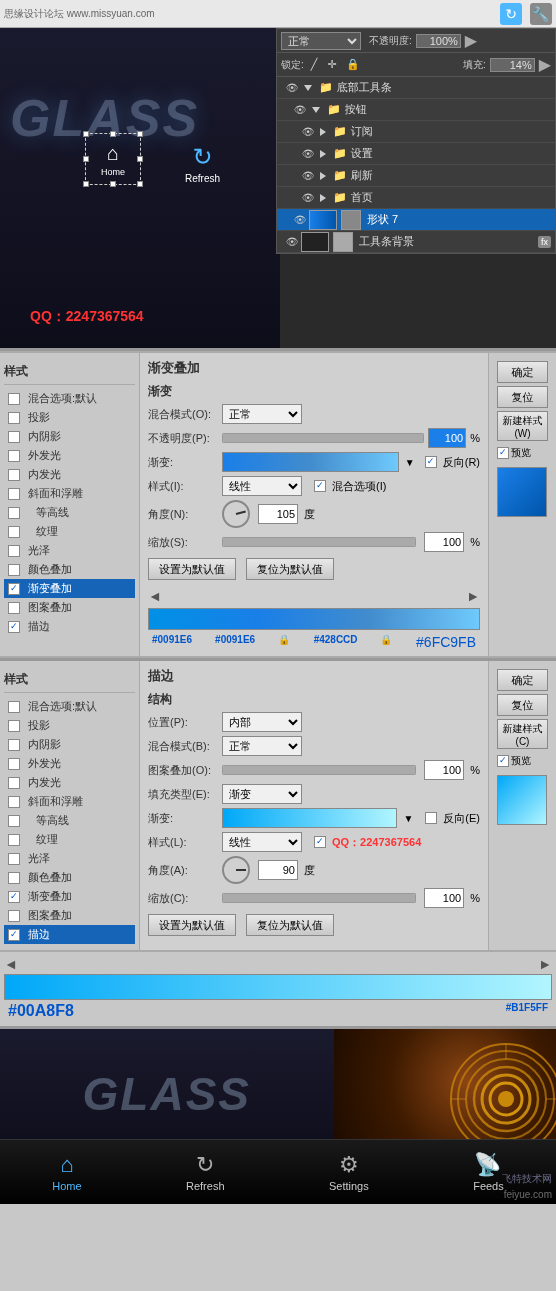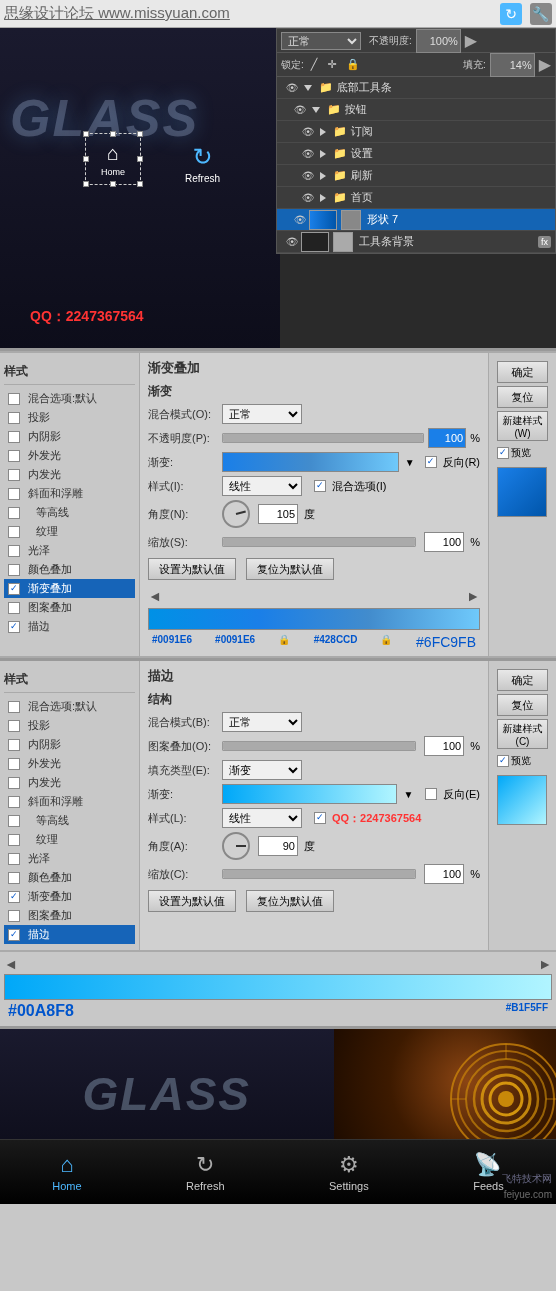--- a/index.html
+++ b/index.html
@@ -63,21 +63,21 @@
       color: #ddd;
       font-size: 11px;
       height: 18px;
       padding: 0 2px;
     }
     .ps-input-small {
       background: #666;
       border: 1px solid #888;
       color: #ddd;
       font-size: 11px;
-      height: 24px;
+      height: 14px;
       width: 45px;
       text-align: right;
       padding: 0 2px;
     }
     .ps-layer-tree {
       background: #3c3c3c;
     }
     .ps-layer-row {
       display: flex;
       align-items: center;
@@ -496,21 +496,21 @@
     }
 
     .indent1 { padding-left: 8px; }
     .indent2 { padding-left: 16px; }
     .indent3 { padding-left: 24px; }
   </style>
 </head>
 <body>
 
 <div class="top-bar">
-  <span style="font-size:15px;color:#666;margin-right:auto;text-decoration:underline;">思缘设计论坛 www.missyuan.com</span>
+  <span style="font-size:10px;color:#666;margin-right:auto;">思缘设计论坛 www.missyuan.com</span>
   <div class="top-bar-icon">↻</div>
   <div class="top-bar-icon2">🔧</div>
 </div>
 
 <div class="top-section">
   <div class="top-section glass-bg" style="position:absolute;left:0;top:0;width:280px;height:320px;background:linear-gradient(to bottom,#1a1a2e,#0d0d1a);"></div>
 
   <div class="glass-text" style="position:absolute;left:10px;top:60px;font-size:52px;font-weight:900;color:rgba(200,220,255,0.25);letter-spacing:2px;font-style:italic;">GLASS</div>
 
   <div style="position:absolute;left:85px;top:105px;">
@@ -821,20 +821,26 @@
       <span class="style-checkbox checked-blue"></span>
       <span>描边</span>
     </div>
   </div>
 
   <div style="flex:1;background:#d0d0d0;padding:6px 8px;">
     <div class="panel-title">描边</div>
     <div class="panel-subtitle">结构</div>
 
     <div class="form-row">
+      <span class="form-label">位置(P):</span>
+      <select class="form-select" style="width:60px;">
+        <option>内部</option>
+      </select>
+    </div>
+    <div class="form-row">
       <span class="form-label">混合模式(B):</span>
       <select class="form-select">
         <option>正常</option>
       </select>
     </div>
     <div class="form-row">
       <span class="form-label">图案叠加(O):</span>
       <div class="slider-container" style="width:120px;">
         <div class="slider-fill" style="width:100%;"></div>
       </div>

